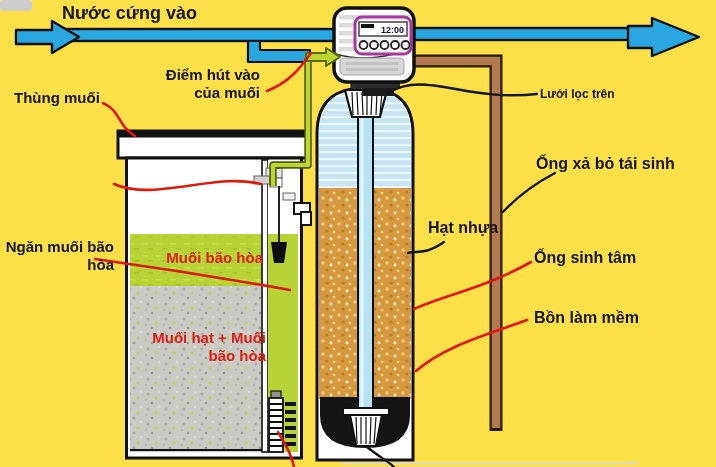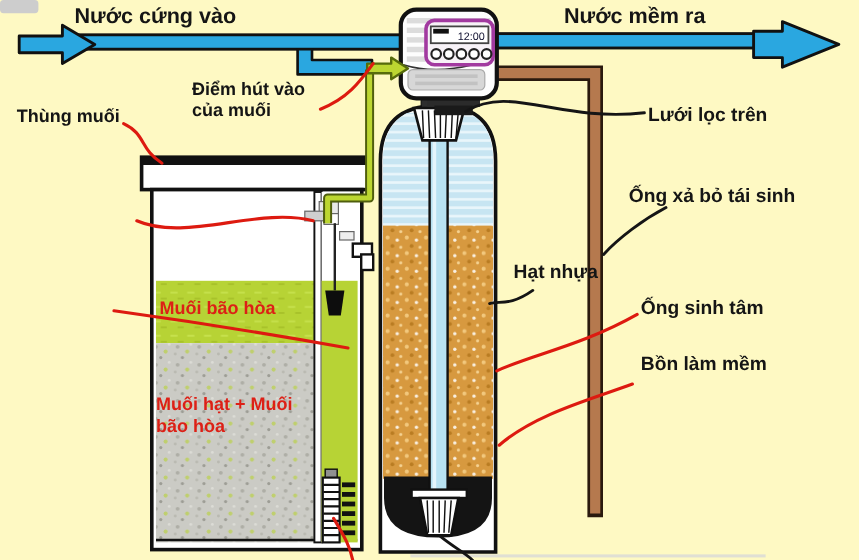--- a/index.html
+++ b/index.html
@@ -1,25 +1,25 @@
 <!DOCTYPE html>
 <html><head>
 <meta charset="utf-8">
 <style>
   html,body{margin:0;padding:0;background:#fff;}
-  .stage{position:relative;width:716px;height:467px;background:#fef9c3;overflow:hidden;
+  .stage{position:relative;width:716px;height:467px;background:#fde047;overflow:hidden;
          font-family:"Liberation Sans",sans-serif;}
   .stage svg{position:absolute;left:0;top:0;}
   .label{position:absolute;font-weight:bold;color:#151515;font-size:15px;line-height:1.22;
-         text-align:left;z-index:5;}
+         text-align:right;z-index:5;}
   .label.nowrap{white-space:nowrap;text-align:center;}
   .title{font-size:18px;white-space:nowrap;text-align:left;}
   .redtext{color:#dd2016;font-size:15px;}
   .valve-time{position:absolute;left:360px;top:23px;width:44px;height:14px;z-index:6;
-              font-size:9px;font-weight:normal;color:#101030;text-align:right;line-height:14px;}
+              font-size:9px;font-weight:bold;color:#101030;text-align:right;line-height:14px;}
 </style>
 </head>
 <body>
 
 <div class="stage">
 
 <svg width="716" height="467" viewBox="0 0 716 467">
   <defs>
     <pattern id="pWater" width="10" height="7" patternUnits="userSpaceOnUse">
       <rect width="10" height="7" fill="#c7e5f2"></rect>
@@ -188,29 +188,29 @@
     <g stroke="#151515" stroke-width="2.4">
       <path d="M537,94 C465,102 425,70 388,93"></path>
       <path d="M555,173 C536,183 516,198 503,212"></path>
       <path d="M444,242 C424,256 416,250 408,253"></path>
       <path d="M367,447 C378,456 388,461 394,467"></path>
     </g>
   </g>
 </svg>
 
 <div class="label title" style="left:62px;top:3px;">Nước cứng vào</div>
-<div class="label title" style="left:470px;top:3px;">Nước mềm ra</div>
 
 <div class="label" style="left:160px;top:66px;width:100px;">Điểm hút vào của muối</div>
 <div class="label nowrap" style="left:14px;top:89px;">Thùng muối</div>
+<div class="label" style="left:4px;top:238px;width:110px;">Ngăn muối bão hòa</div>
 
 <div class="label redtext" style="left:133px;top:249px;width:130px;">Muối bão hòa</div>
 <div class="label redtext" style="left:130px;top:329px;width:136px;">Muối hạt + Muối bão hòa</div>
 
-<div class="label nowrap" style="left:540px;top:87px;font-size:16px;">Lưới lọc trên</div>
-<div class="label nowrap" style="left:524px;top:154px;font-size:16px;">Ống xả bỏ tái sinh</div>
+<div class="label nowrap" style="left:540px;top:87px;font-size:12px;">Lưới lọc trên</div>
+<div class="label nowrap" style="left:536px;top:154px;font-size:16px;">Ống xả bỏ tái sinh</div>
 <div class="label nowrap" style="left:428px;top:218px;font-size:16px;">Hạt nhựa</div>
 <div class="label nowrap" style="left:534px;top:248px;font-size:16px;">Ống sinh tâm</div>
-<div class="label nowrap" style="left:534px;top:294px;font-size:16px;">Bồn làm mềm</div>
+<div class="label nowrap" style="left:534px;top:308px;font-size:16px;">Bồn làm mềm</div>
 
 <div class="valve-time">12:00</div>
 
 </div>
 
 </body></html>

